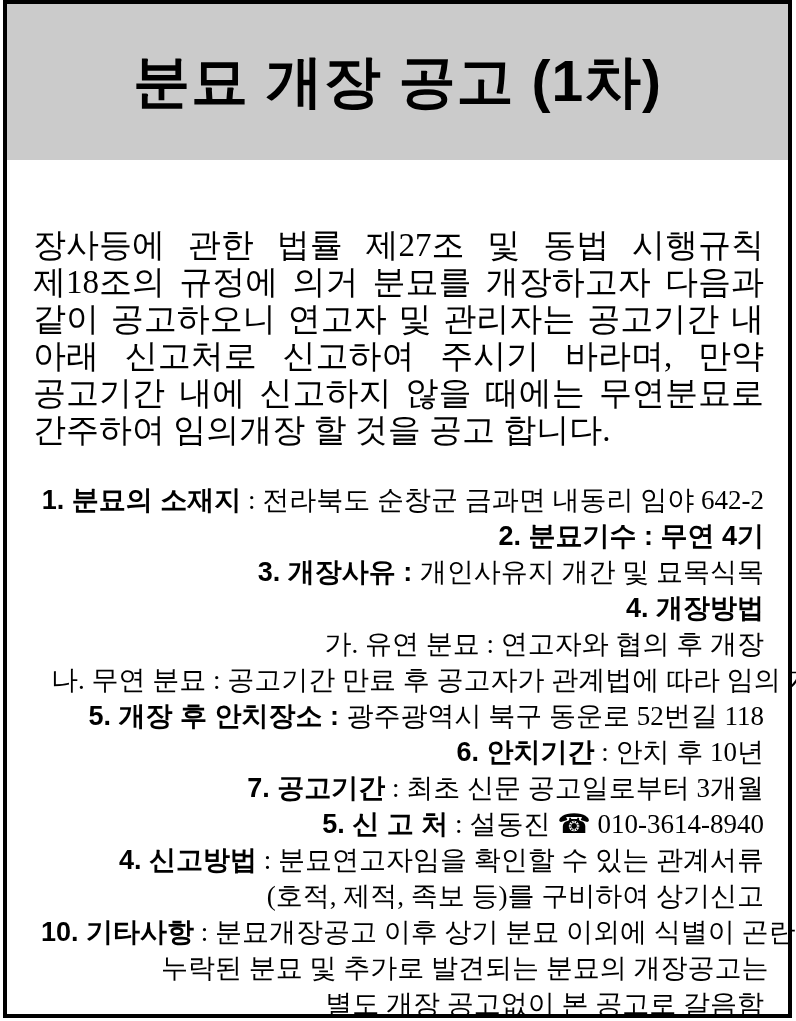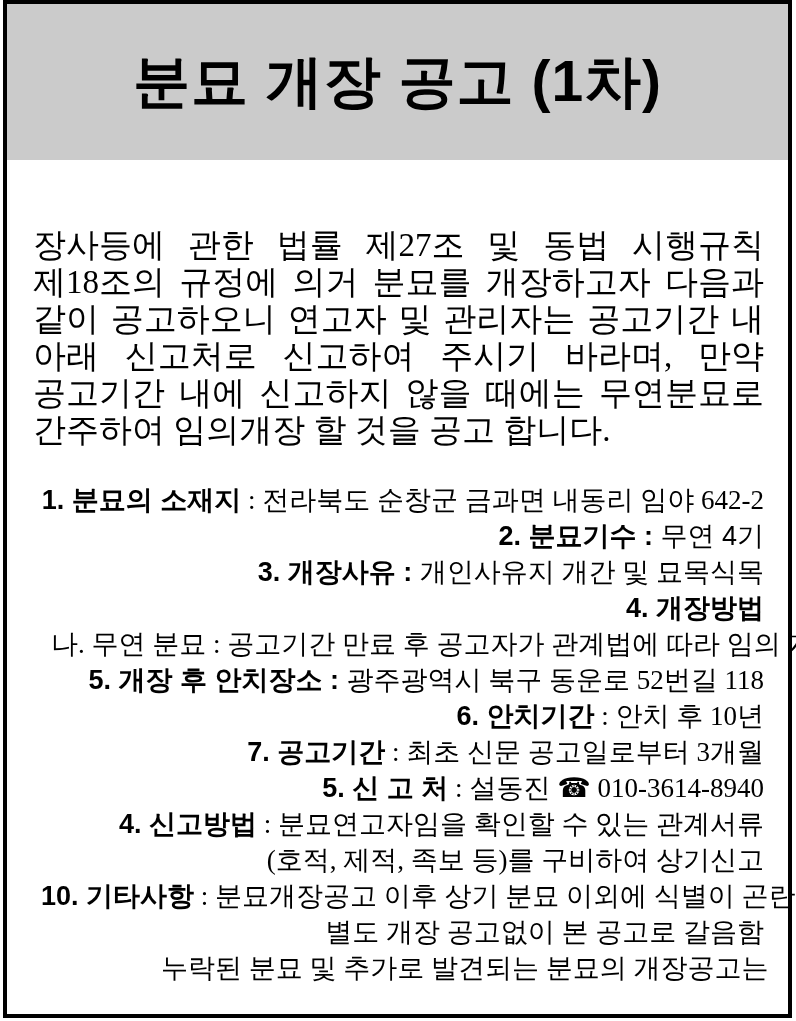--- a/index.html
+++ b/index.html
@@ -62,21 +62,21 @@
     font-weight: 800;
     font-size: 27px;
   }
   .sep-bold {
     font-family: "Liberation Sans", "DejaVu Sans", sans-serif;
     font-weight: 800;
   }
   .value { font-family: "Liberation Serif", "DejaVu Serif", serif; }
   .value-sans {
     font-family: "Liberation Sans", "DejaVu Sans", sans-serif;
-    font-weight: 400;
+    font-weight: 700;
   }
   .sub { padding-left: 10px; }
   .cont-5  { padding-left: 254px; }
   .cont-9  { padding-left: 160px; }
   .cont-10 { padding-left: 120px; }
   .phone-icon { font-family: "DejaVu Sans", sans-serif; }
   .date-line {
     margin-top: 8px;
     text-align: center;
     font-size: 26px;
@@ -106,20 +106,23 @@
       </div>
 
       <div class="item">
         <span class="label">3. 개장사유</span><span class="sep-bold"> : </span><span class="value">개인사유지 개간 및 묘목식목</span>
       </div>
 
       <div class="item">
         <span class="label">4. 개장방법</span>
       </div>
       <div class="item sub">
+        <span class="value">가. 유연 분묘</span><span class="value"> : </span><span class="value">연고자와 협의 후 개장</span>
+      </div>
+      <div class="item sub">
         <span class="value">나. 무연 분묘</span><span class="value"> : </span><span class="value">공고기간 만료 후 공고자가 관계법에 따라 임의 개장</span>
       </div>
 
       <div class="item">
         <span class="label">5. 개장 후 안치장소</span><span class="sep-bold"> : </span><span class="value">광주광역시 북구 동운로 52번길 118</span>
       </div>
 
       <div class="item">
         <span class="label">6. 안치기간</span><span class="value"> : </span><span class="value">안치 후 10년</span>
       </div>
@@ -138,23 +141,23 @@
         <span class="label">4. 신고방법</span><span class="value"> : </span><span class="value">분묘연고자임을 확인할 수 있는 관계서류</span>
       </div>
       <div class="item cont-9">
         <span class="value">(호적, 제적, 족보 등)를 구비하여 상기신고</span>
       </div>
 
       <div class="item">
         <span class="label">10. 기타사항</span><span class="value"> : </span><span class="value">분묘개장공고 이후 상기 분묘 이외에 식별이 곤란하여</span>
       </div>
       <div class="item cont-10">
-        <span class="value">별도 개장 공고없이 본 공고로 갈음함</span>
+        <span class="value">누락된 분묘 및 추가로 발견되는 분묘의 개장공고는</span>
       </div>
       <div class="item cont-10">
-        <span class="value">누락된 분묘 및 추가로 발견되는 분묘의 개장공고는</span>
+        <span class="value">별도 개장 공고없이 본 공고로 갈음함</span>
       </div>
 
     </div>
 
 
   </div>
 </div>
 
 </body></html>

